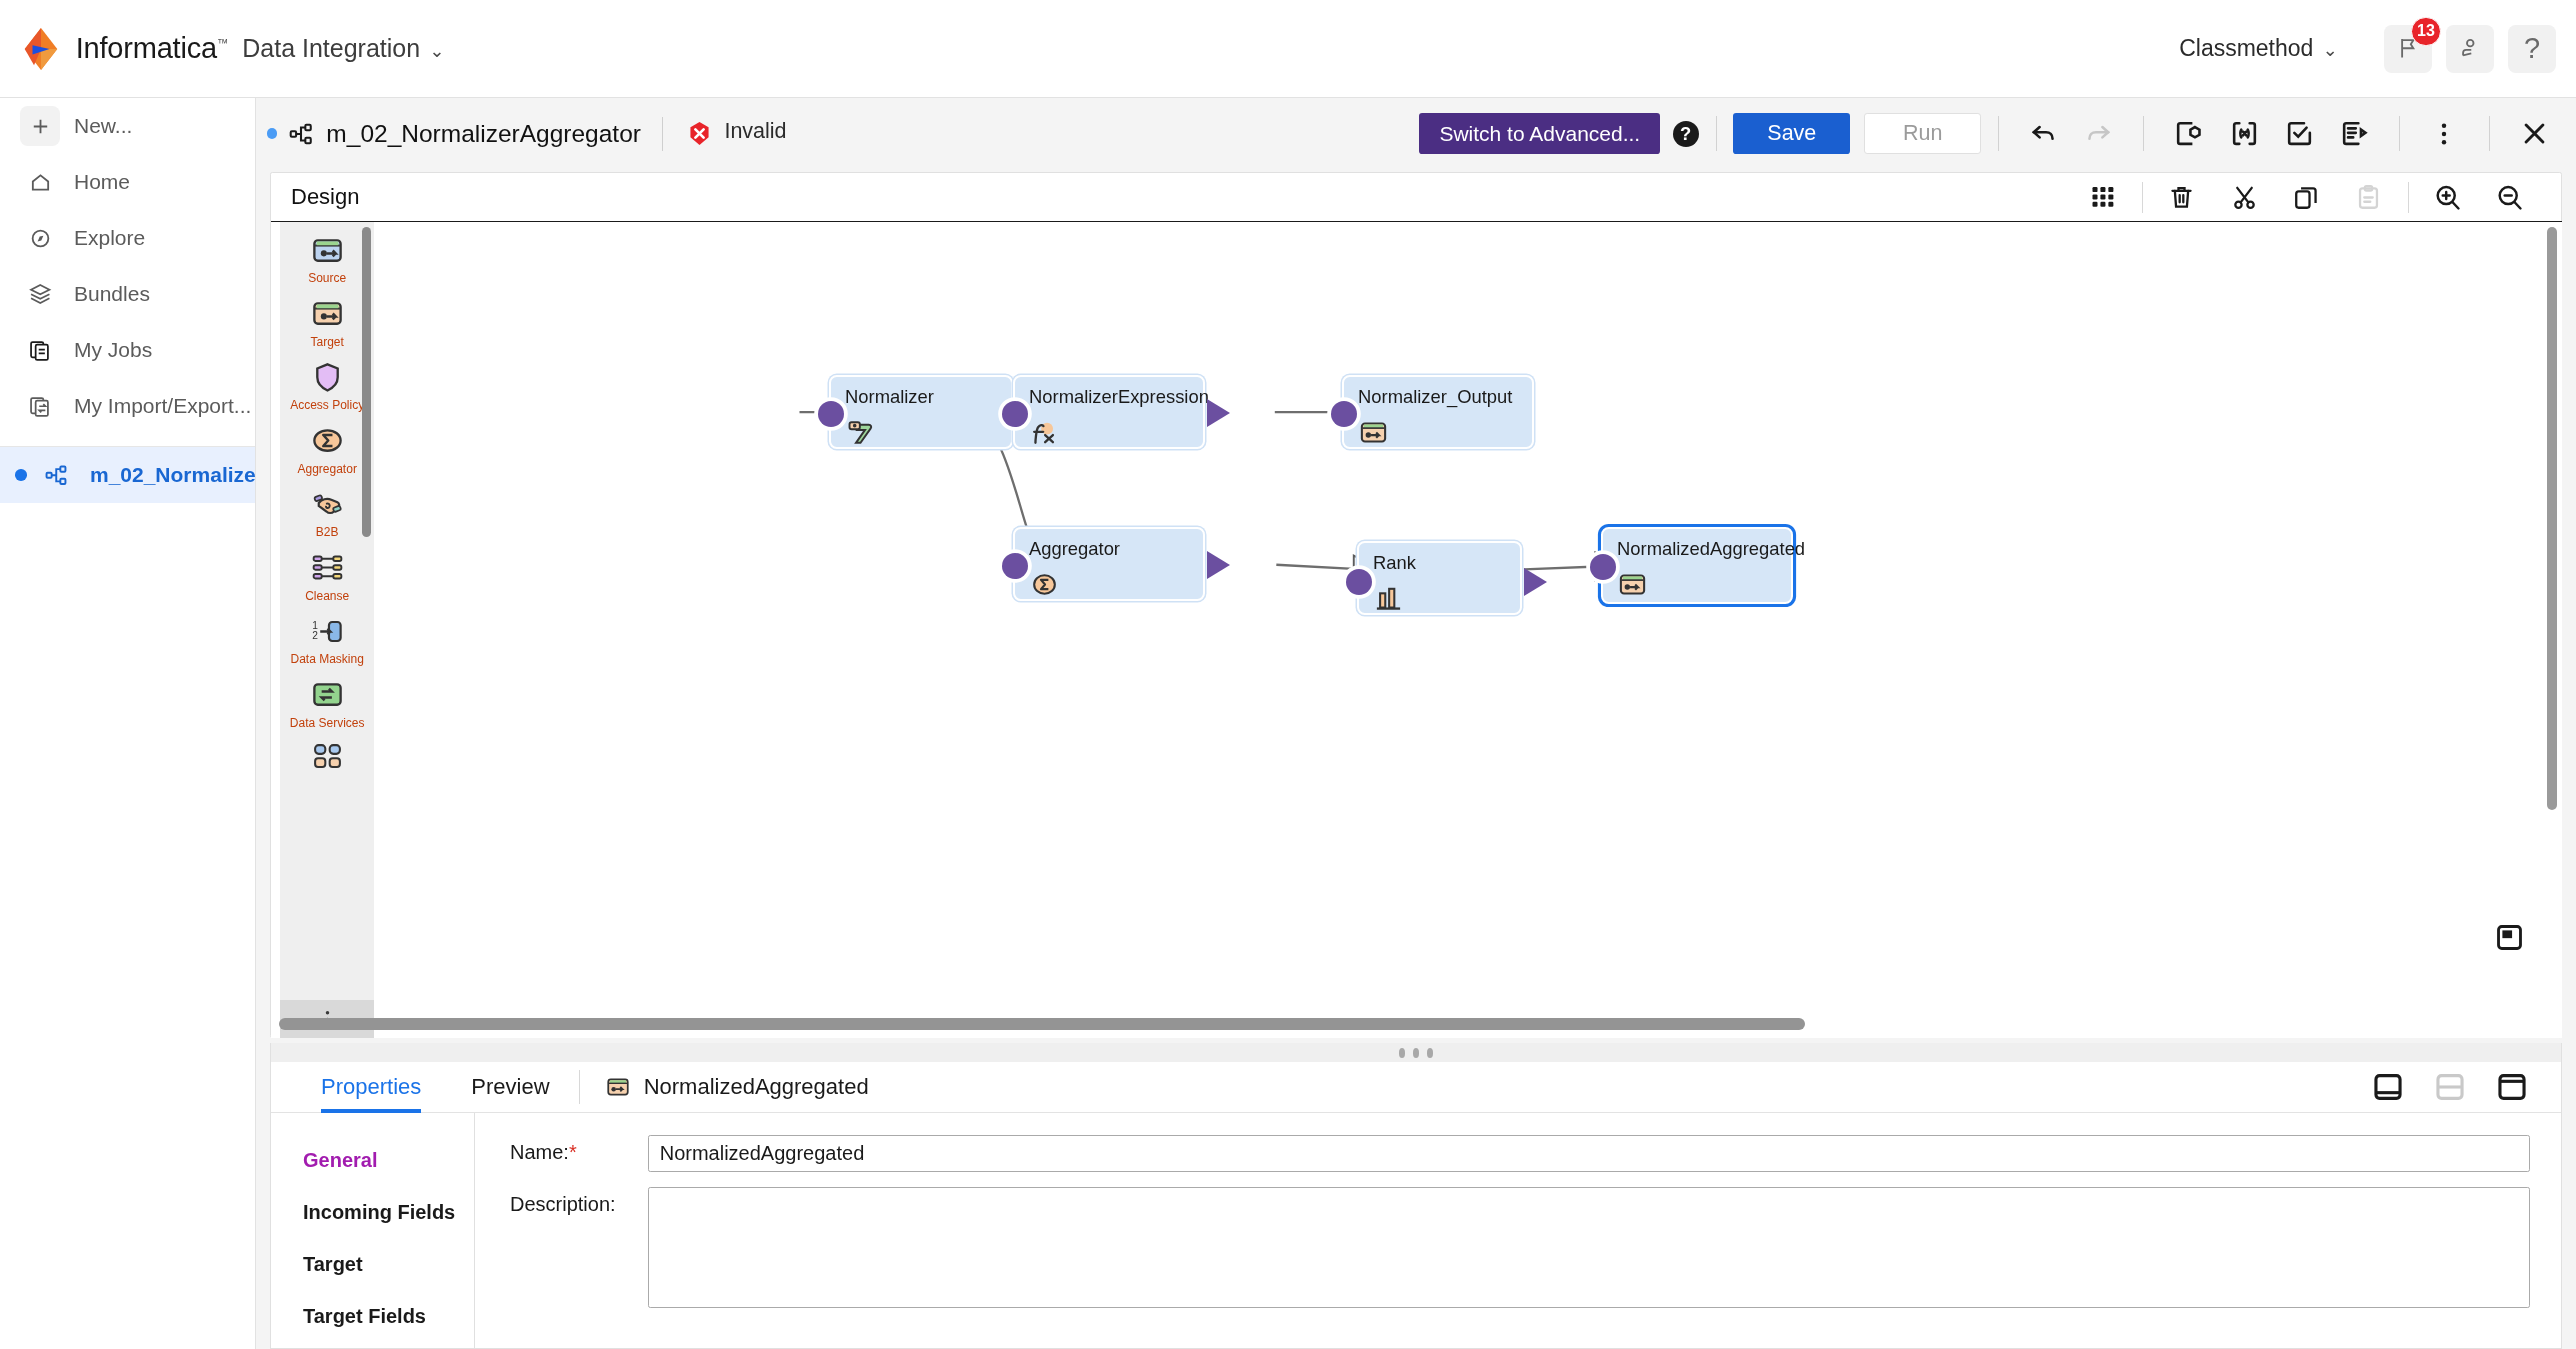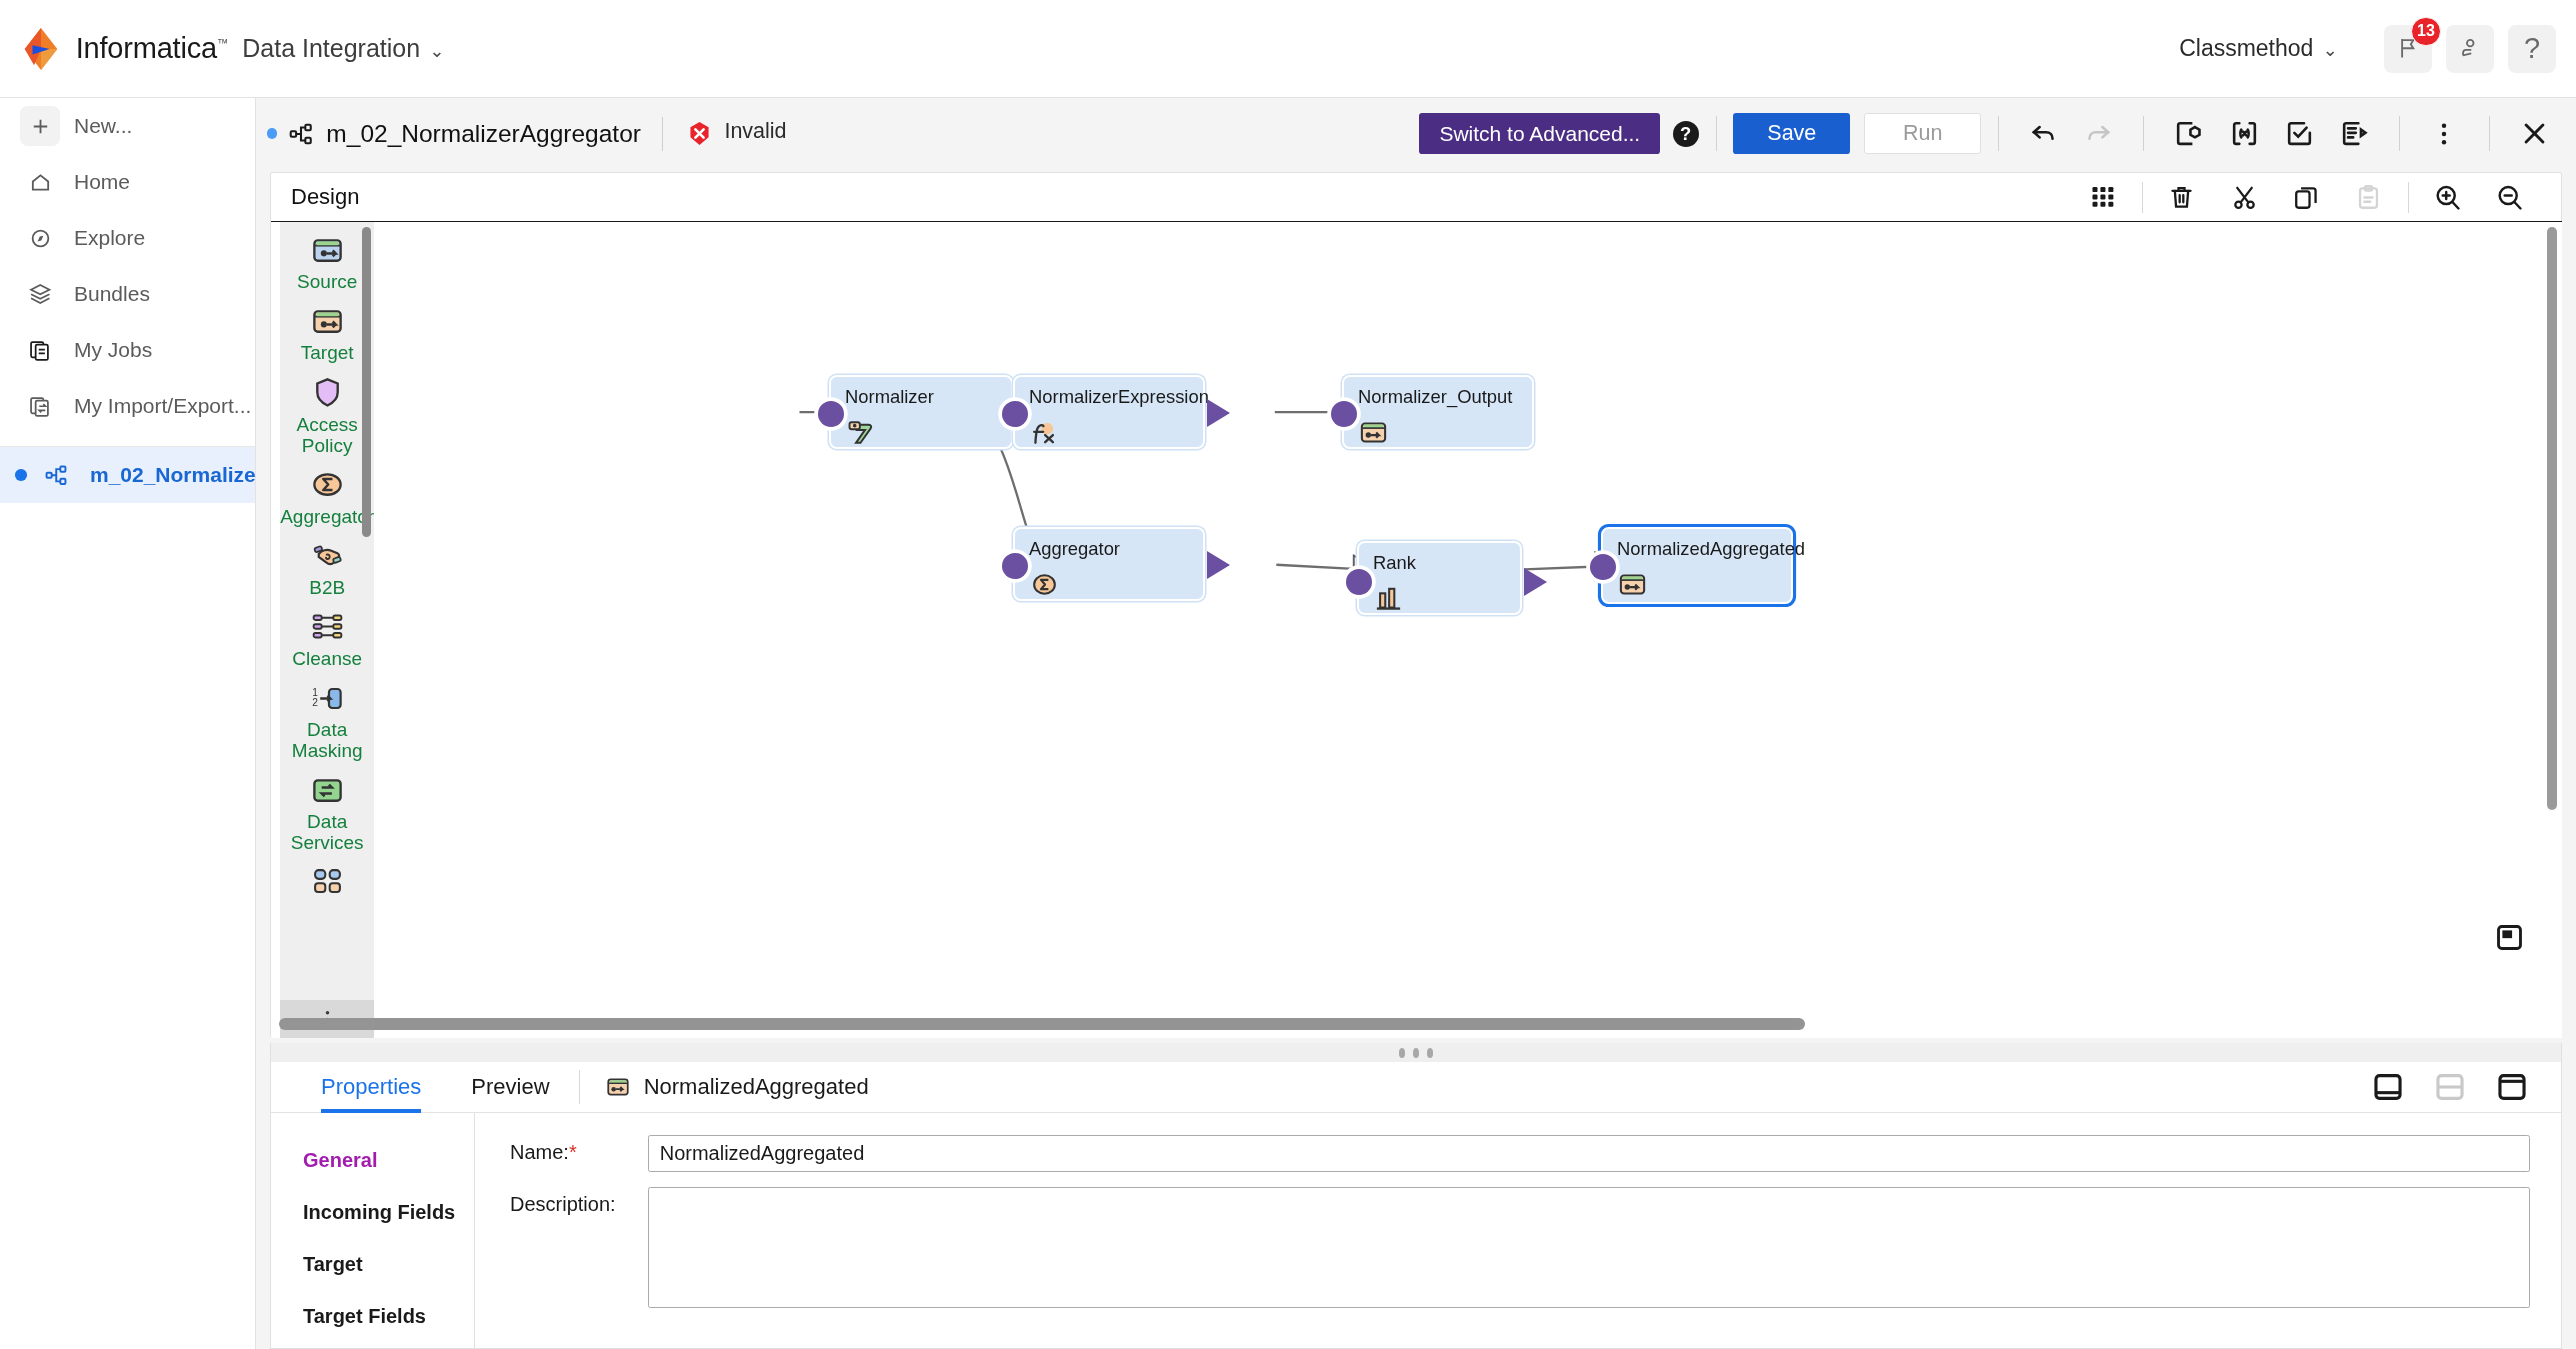--- a/index.html
+++ b/index.html
@@ -132,21 +132,21 @@
     border-top: 0.8px solid #1a1a1a; overflow: hidden; background: #fff;
   }
   .palette {
     position: absolute; left: 9.2px; top: 0; width: 94px; height: 779px;
     background: #efefef; overflow: hidden;
   }
   .pal-item {
     width: 94px; padding-top: 10.7px; display:flex; flex-direction:column; align-items:center;
   }
   .pal-ico { width: 35px; height: 35px; }
-  .pal-label { font-size: 19px; color: #15803d; margin-top: 4.6px; text-align:center; line-height:1.1; }
+  .pal-label { font-size: 12px; color: #c2410c; margin-top: 4.6px; text-align:center; line-height:1.1; }
   .pal-scroll {
     position:absolute; right: 3.1px; top: 4.6px; width: 9.2px; height: 310px;
     background:#8a8a8a; border-radius: 4.6px;
   }
   .pal-more {
     position:absolute; left:9.2px; bottom: 0; width:94px; height: 38px;
     background:#d9d9d9; display:flex; align-items:center; justify-content:center;
   }
 
   .canvas {

